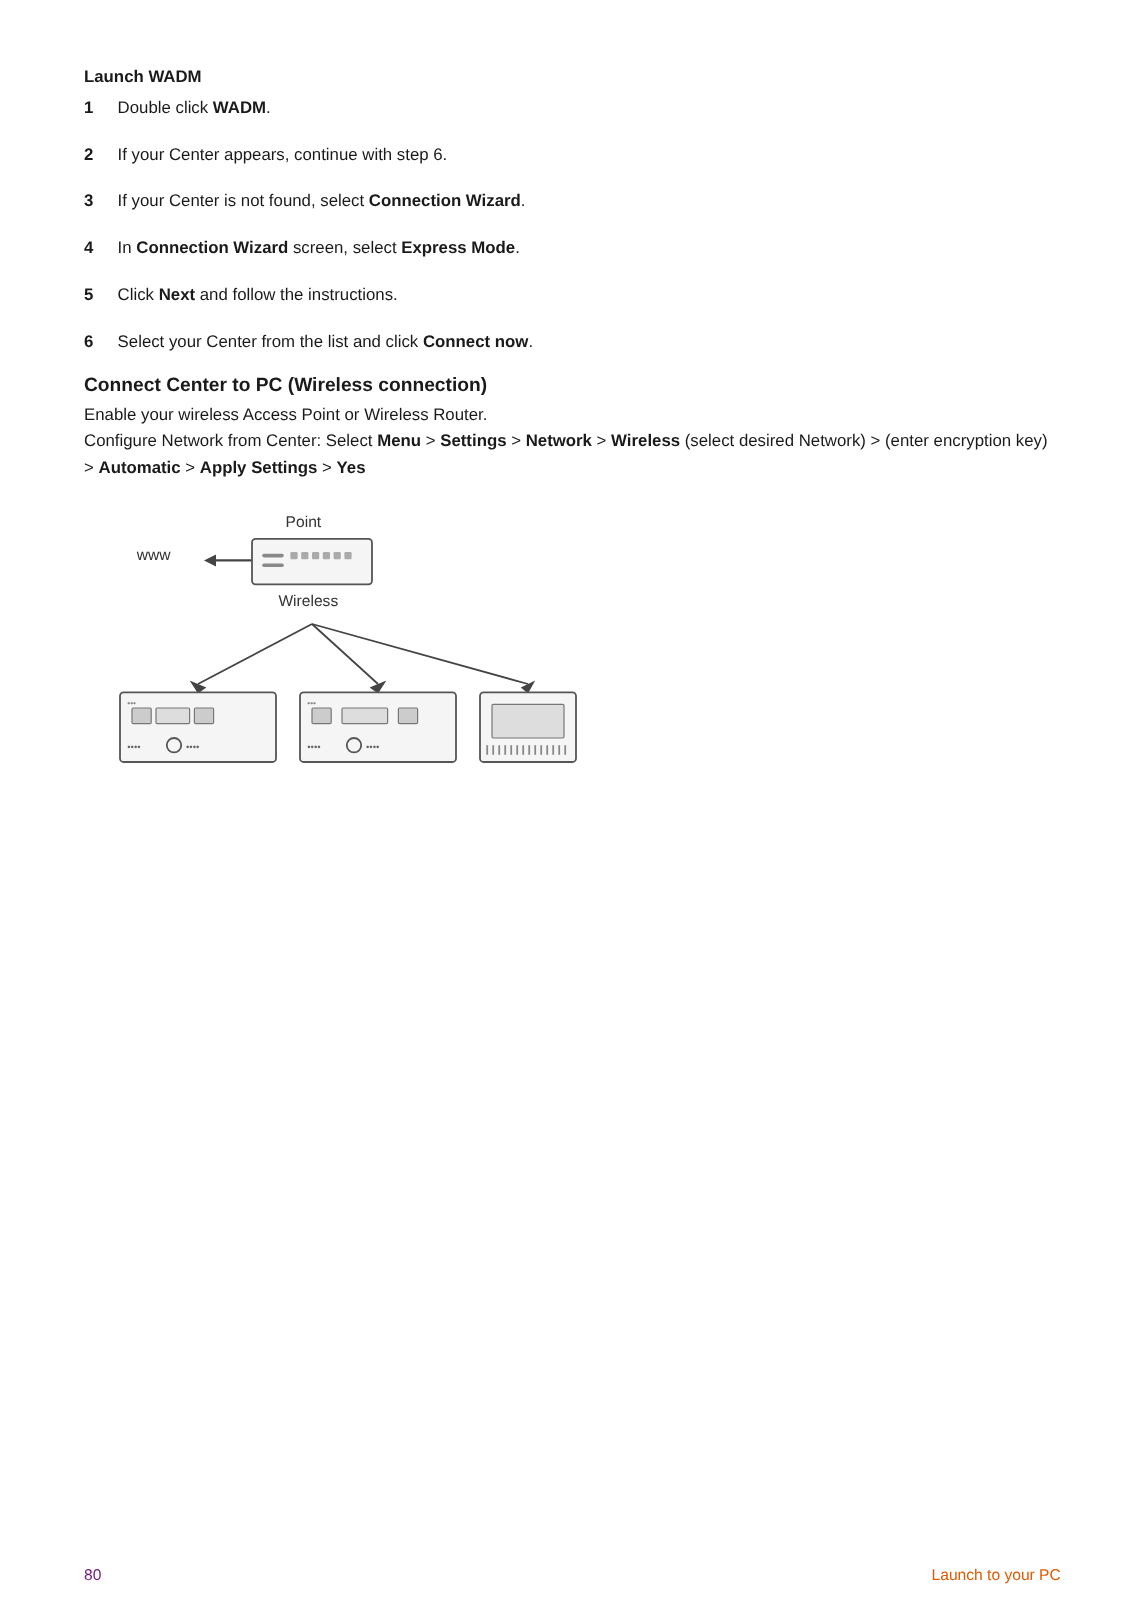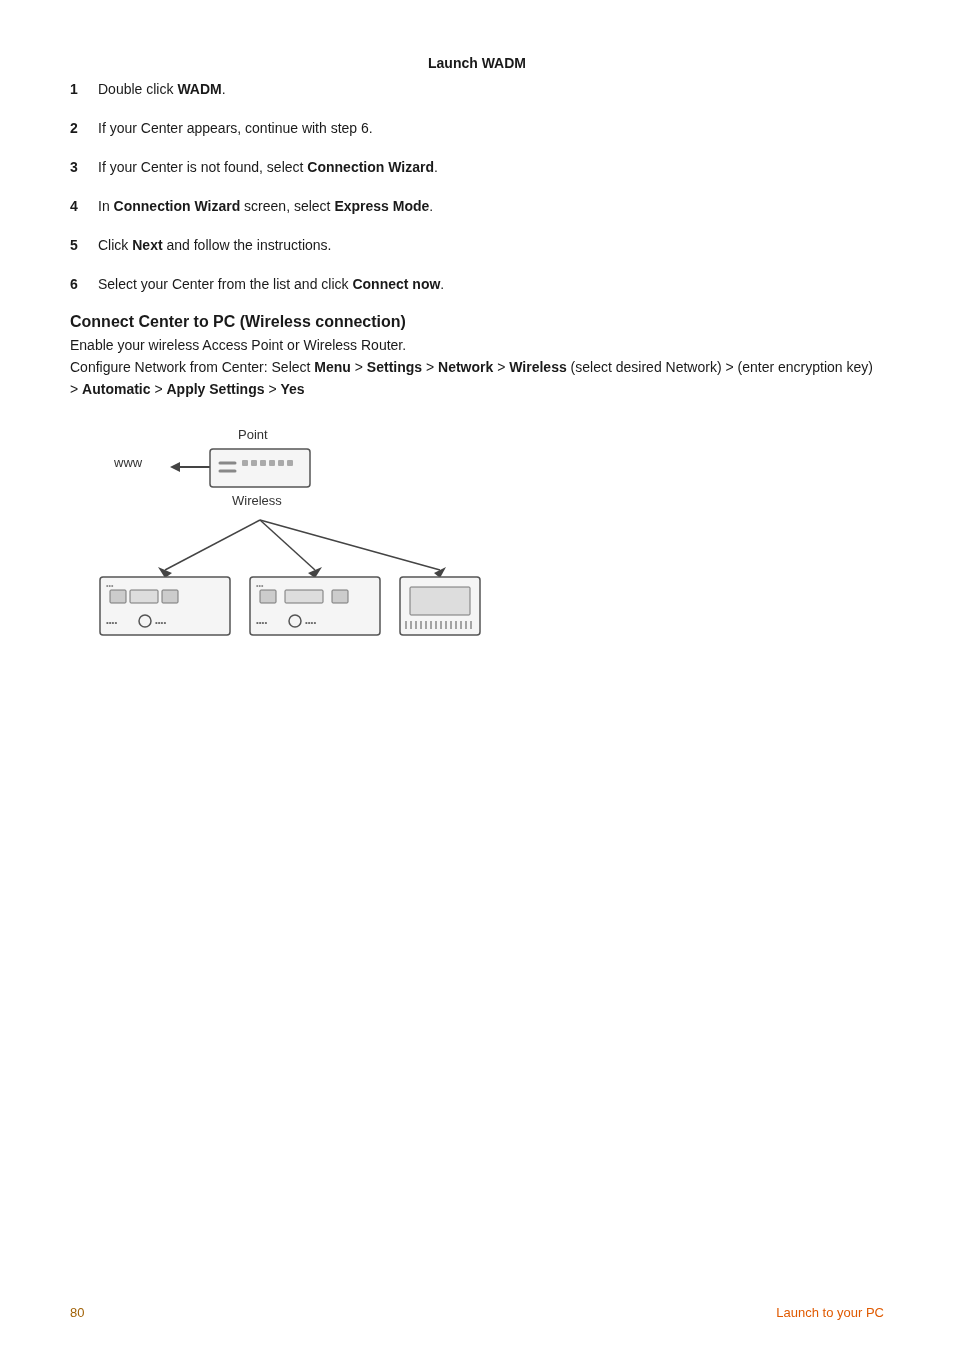--- a/index.html
+++ b/index.html
@@ -13,21 +13,20 @@
       position: relative;
     }
     .page {
       padding: 55px 70px 60px 70px;
       max-width: 954px;
     }
     .section-heading {
       font-weight: bold;
       font-size: 14px;
       margin-bottom: 8px;
-      text-align: center;
     }
     .step-list {
       list-style: none;
       margin-bottom: 0;
     }
     .step-item {
       display: flex;
       margin-bottom: 18px;
       align-items: flex-start;
       line-height: 1.5;
@@ -78,21 +77,21 @@
       position: absolute;
       bottom: 30px;
       left: 70px;
       right: 70px;
       display: flex;
       justify-content: space-between;
       align-items: center;
     }
     .footer-page-num {
       font-size: 13px;
-      color: #a16207;
+      color: #701a75;
     }
     .footer-text {
       font-size: 13px;
       color: #e05a00;
     }
   </style>
 </head>
 <body>
 
 <div class="page">

